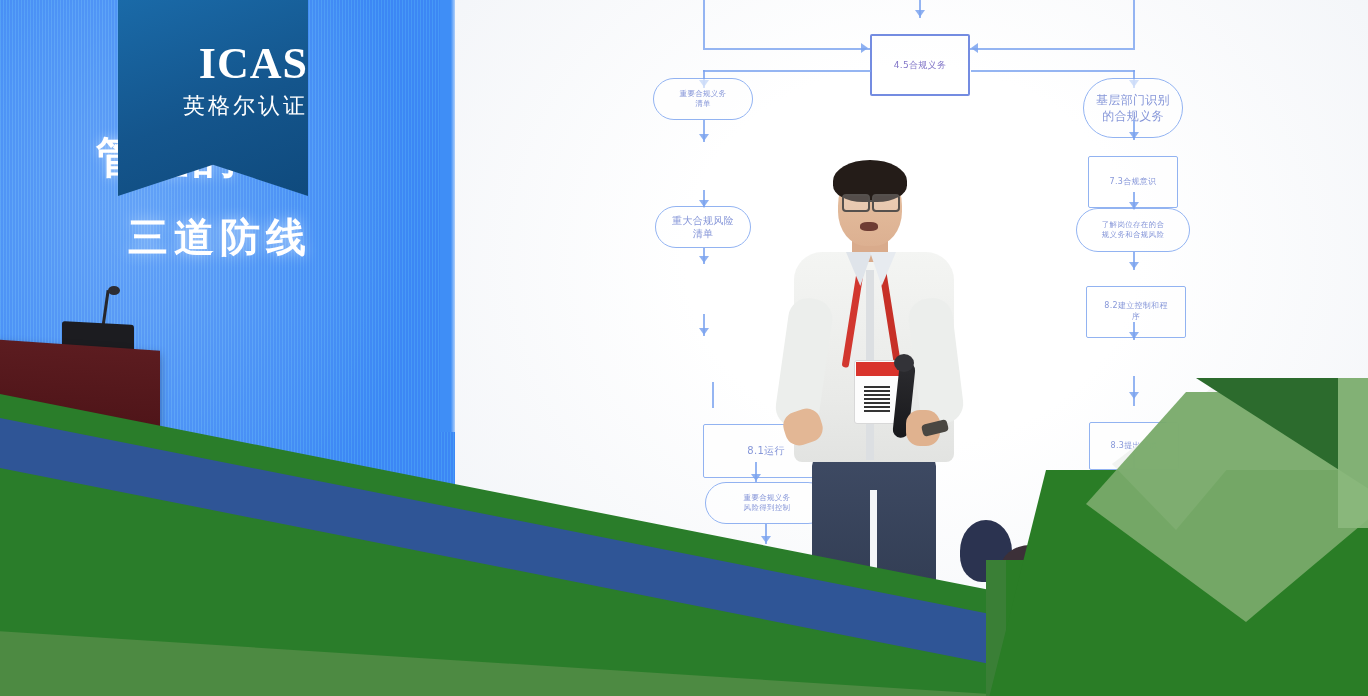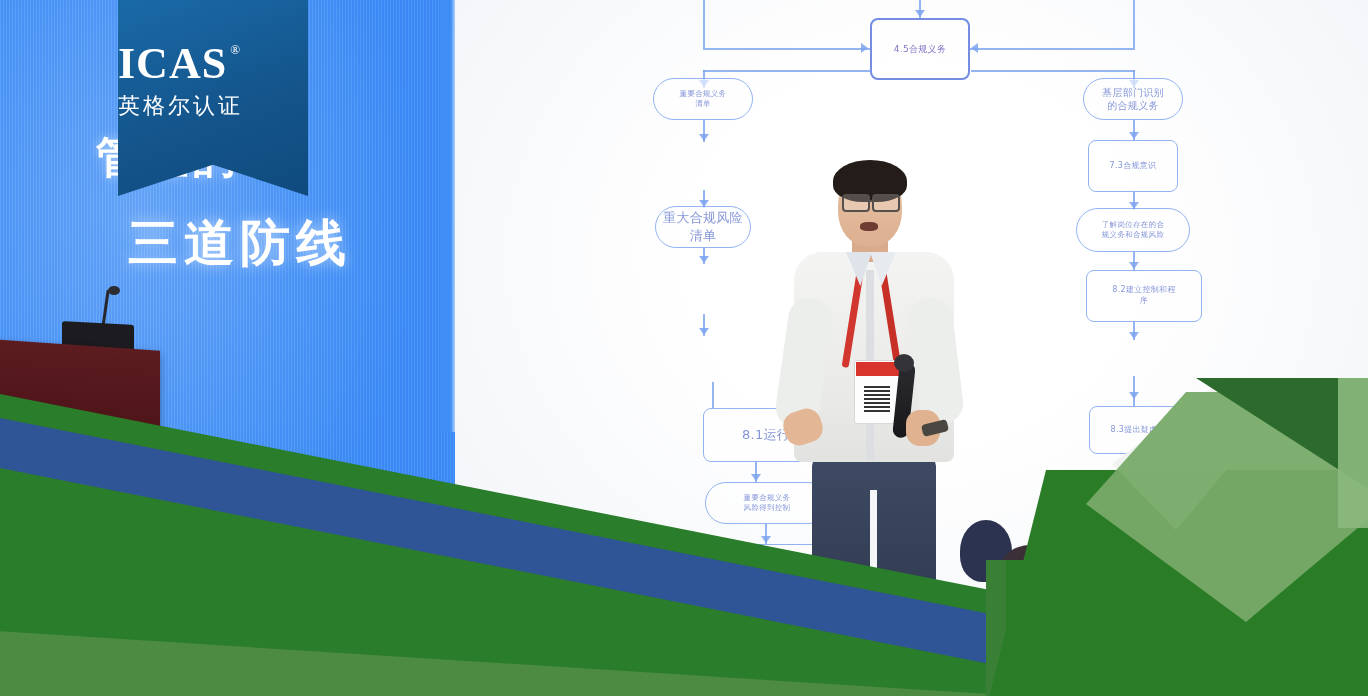--- a/index.html
+++ b/index.html
@@ -49,21 +49,21 @@
     border:1.6px solid #7ba3ef;
     color:#6b7fd0;
     background:rgba(255,255,255,.75);
     font-family:"DejaVu Sans","Liberation Sans",sans-serif;
     line-height:1.35;
     letter-spacing:.3px;
     padding:2px 4px;
     box-sizing:border-box;
     opacity:.82;
   }
-  .node.rect{border-radius:8px;}
+  .node.rect{border-radius:2px;margin-top:16px;}
   .node.round{border-radius:999px;}
   .node.strong{border-color:#6d86e0;border-width:2px;color:#7c6fc6;opacity:.95;}
   .conn{position:absolute;background:#7ba3ef;opacity:.8;}
   .conn.v{width:1.6px;}
   .conn.h{height:1.6px;}
   .arrow{
     position:absolute;width:0;height:0;
     border-left:5px solid transparent;border-right:5px solid transparent;
     border-top:7px solid #7ba3ef;opacity:.85;
   }
@@ -85,33 +85,33 @@
   
   .wall-head{
     position:absolute;left:96px;top:128px;width:340px;
     color:#ffffff;font-weight:bold;font-size:44px;letter-spacing:4px;
     font-family:"DejaVu Sans","Liberation Sans",sans-serif;
     text-shadow:0 0 12px rgba(255,255,255,.45);
     white-space:nowrap;
   }
   .wall-head2{
     position:absolute;left:128px;top:210px;
-    color:#ffffff;font-weight:bold;font-size:50px;letter-spacing:6px;
+    color:#ffffff;font-weight:bold;font-size:40px;letter-spacing:6px;
     font-family:"DejaVu Sans","Liberation Sans",sans-serif;
     text-shadow:0 0 14px rgba(255,255,255,.55);
     white-space:nowrap;
   }
 
   
   .banner{
     position:absolute;left:118px;top:0;width:190px;height:196px;
     background:linear-gradient(160deg,#1a6aa8 0%,#14558c 55%,#0f4a7d 100%);
     clip-path:polygon(0 0,100% 0,100% 100%,50% 84%,0 100%);
     box-shadow:4px 6px 14px rgba(0,0,0,.28);
-    text-align:left;
+    text-align:right;
   }
   .banner .icas{
     margin-top:38px;color:#fff;font-size:44px;font-weight:bold;
     letter-spacing:1px;font-family:"Liberation Serif","DejaVu Serif",serif;
     position:relative;display:inline-block;
   }
   .banner .reg{
     position:absolute;right:-14px;top:4px;font-size:13px;font-weight:normal;
   }
   .banner .cn{
@@ -308,56 +308,56 @@
       <div class="arrow" style="left:674px;top:80px;"></div>
 
       <div class="node round" style="left:198px;top:78px;width:100px;height:42px;font-size:7.5px;white-space:pre-line;">重要合规义务
 清单</div>
       <div class="conn v" style="left:248px;top:120px;height:22px;"></div>
       <div class="arrow" style="left:244px;top:134px;"></div>
 
       <div class="conn v" style="left:248px;top:190px;height:18px;"></div>
       <div class="arrow" style="left:244px;top:200px;"></div>
 
-      <div class="node round" style="left:200px;top:206px;width:96px;height:42px;font-size:13px;white-space:pre-line;">重大合规风险
+      <div class="node round" style="left:200px;top:206px;width:96px;height:42px;font-size:10px;white-space:pre-line;">重大合规风险
 清单</div>
       <div class="conn v" style="left:248px;top:248px;height:16px;"></div>
       <div class="arrow" style="left:244px;top:256px;"></div>
 
       <div class="conn v" style="left:248px;top:314px;height:22px;"></div>
       <div class="arrow" style="left:244px;top:328px;"></div>
 
       <div class="conn v" style="left:257px;top:382px;height:26px;"></div>
 
-      <div class="node rect" style="left:248px;top:408px;width:126px;height:54px;font-size:13px;text-align:center;">8.1运行</div>
+      <div class="node rect" style="left:248px;top:408px;width:126px;height:54px;font-size:10px;text-align:center;">8.1运行</div>
       <div class="conn v" style="left:300px;top:462px;height:20px;"></div>
       <div class="arrow" style="left:296px;top:474px;"></div>
 
       <div class="node round" style="left:250px;top:482px;width:124px;height:42px;font-size:7.5px;white-space:pre-line;">重要合规义务
 风险得到控制</div>
       <div class="conn v" style="left:310px;top:524px;height:20px;"></div>
       <div class="arrow" style="left:306px;top:536px;"></div>
 
       <div class="node rect" style="left:256px;top:544px;width:124px;height:56px;font-size:7.5px;">9.1监视、测量、分析和评价</div>
 
-      <div class="node round" style="left:628px;top:78px;width:100px;height:42px;font-size:10px;white-space:pre-line;">基层部门识别
+      <div class="node round" style="left:628px;top:78px;width:100px;height:60px;font-size:12px;white-space:pre-line;">基层部门识别
 的合规义务</div>
       <div class="conn v" style="left:678px;top:120px;height:20px;"></div>
       <div class="arrow" style="left:674px;top:132px;"></div>
 
       <div class="node rect" style="left:633px;top:140px;width:90px;height:52px;font-size:8px;">7.3合规意识</div>
       <div class="conn v" style="left:678px;top:192px;height:18px;"></div>
       <div class="arrow" style="left:674px;top:202px;"></div>
 
       <div class="node round" style="left:621px;top:208px;width:114px;height:44px;font-size:7.5px;white-space:pre-line;">了解岗位存在的合
 规义务和合规风险</div>
       <div class="conn v" style="left:678px;top:252px;height:18px;"></div>
       <div class="arrow" style="left:674px;top:262px;"></div>
 
-      <div class="node rect" style="left:631px;top:270px;width:116px;height:52px;font-size:8px;white-space:pre-line;">8.2建立控制和程
+      <div class="node rect" style="left:631px;top:270px;width:100px;height:52px;font-size:8px;white-space:pre-line;">8.2建立控制和程
 序</div>
       <div class="conn v" style="left:678px;top:322px;height:18px;"></div>
       <div class="arrow" style="left:674px;top:332px;"></div>
 
       <div class="conn v" style="left:678px;top:376px;height:30px;"></div>
       <div class="arrow" style="left:674px;top:392px;"></div>
 
       <div class="node rect" style="left:634px;top:406px;width:90px;height:48px;font-size:8px;">8.3提出疑虑</div>
       <div class="conn v" style="left:678px;top:454px;height:22px;"></div>
       <div class="arrow" style="left:674px;top:468px;"></div>

